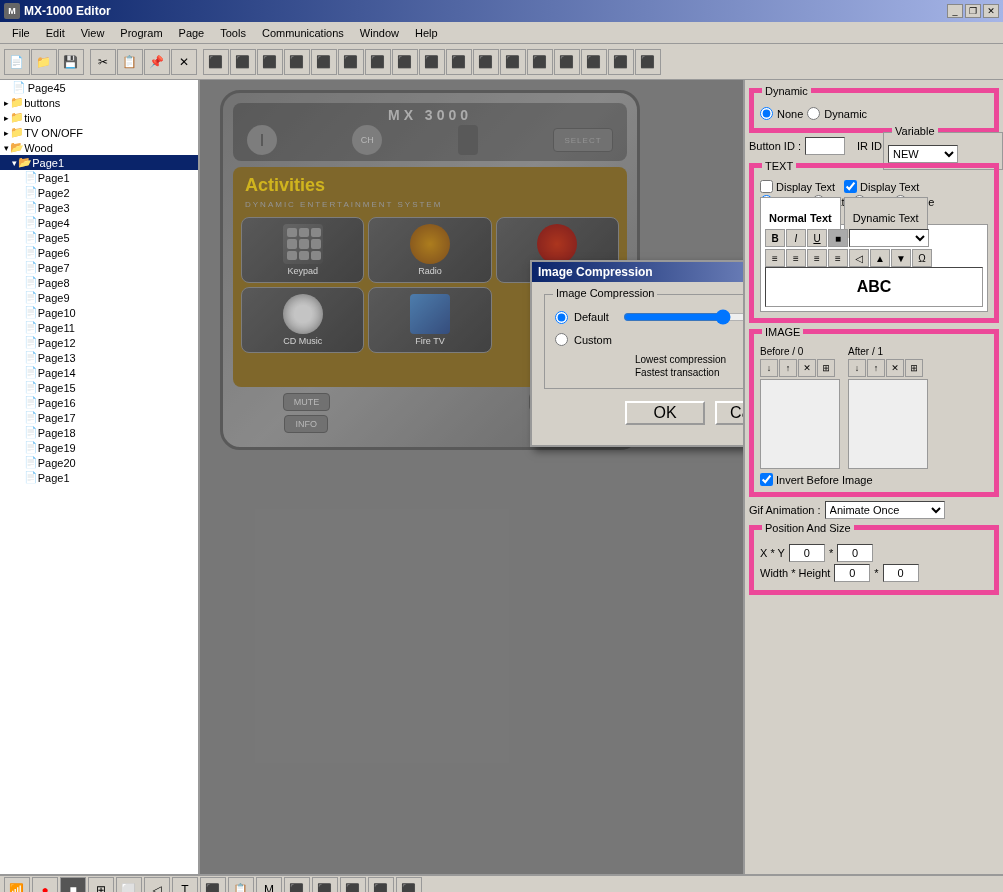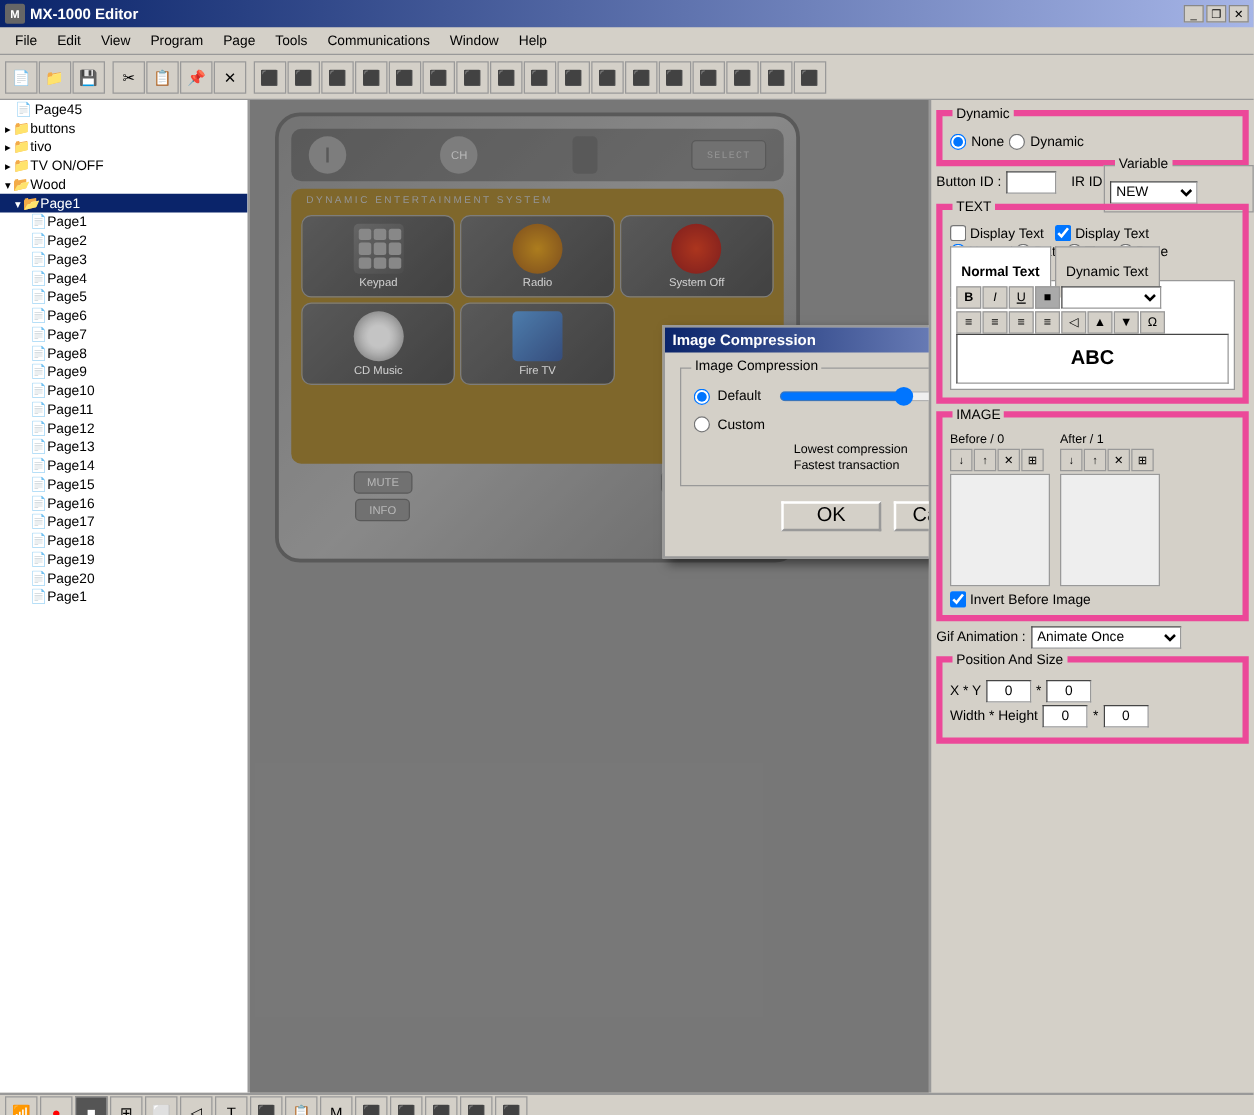--- a/index.html
+++ b/index.html
@@ -271,32 +271,34 @@
     <div class="tree-item tree-indent2">
       <span>📄</span>
       <span>Page1</span>
     </div>
   </div>
 
   <div class="center-panel">
 
     <div class="device-panel">
       <div class="device-header">
+        <div class="device-title">MX 3000</div>
         <div style="display:flex; justify-content:space-between; padding: 2px 10px;">
           <div style="background:#888; border-radius:50%; width:30px; height:30px; display:flex; align-items:center; justify-content:center; flex-direction:column;">
             <div style="width:2px; height:12px; background:#555; margin: 1px auto;"></div>
           </div>
           <div style="background:#888; border-radius:50%; width:30px; height:30px; display:flex; align-items:center; justify-content:center; font-size:9px; color:#ddd;">CH</div>
           <div style="background:#555; width:20px; height:30px; border-radius:4px;"></div>
           <div style="display:flex; align-items:center; gap:2px;">
-            <div style="background:#777; width:60px; height:24px; border-radius:4px; display:flex; align-items:center; justify-content:center; color:#aaa; font-size:8px; letter-spacing:1px; border:1px solid #555;font-family:Liberation Mono, monospace;">SELECT</div>
+            <div style="background:#777; width:60px; height:24px; border-radius:4px; display:flex; align-items:center; justify-content:center; color:#aaa; font-size:8px; letter-spacing:1px; border:1px solid #555;">SELECT</div>
           </div>
         </div>
       </div>
       <div class="device-screen">
+        <div class="screen-header">Activities</div>
         <div class="device-subtitle" style="color:#aaa; font-size:8px; padding: 0 8px 4px; letter-spacing:2px;">DYNAMIC ENTERTAINMENT SYSTEM</div>
         <div class="screen-grid">
           <div class="screen-btn">
             <div class="screen-btn-img keypad-img" style="display:grid; grid-template-columns:repeat(3,10px); gap:2px; padding:4px; width:40px; height:40px;">
               <div style="background:#999; border-radius:2px;"></div>
                 <div style="background:#999; border-radius:2px;"></div>
                 <div style="background:#999; border-radius:2px;"></div>
               <div style="background:#999; border-radius:2px;"></div>
                 <div style="background:#999; border-radius:2px;"></div>
                 <div style="background:#999; border-radius:2px;"></div>

